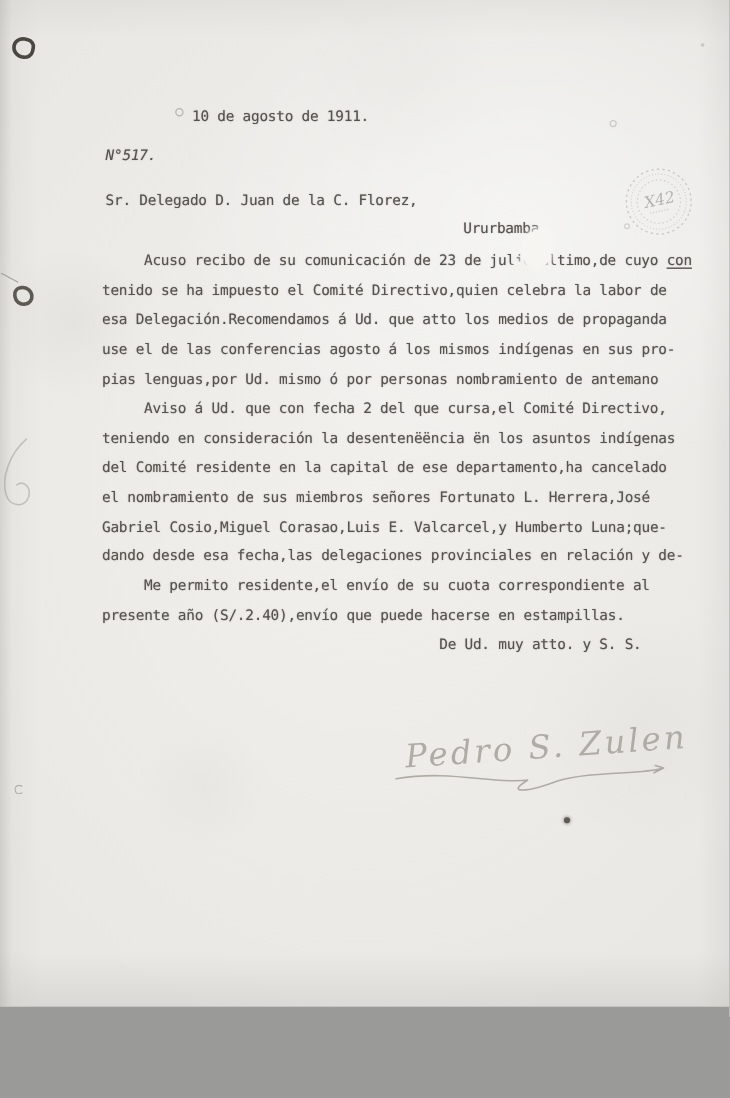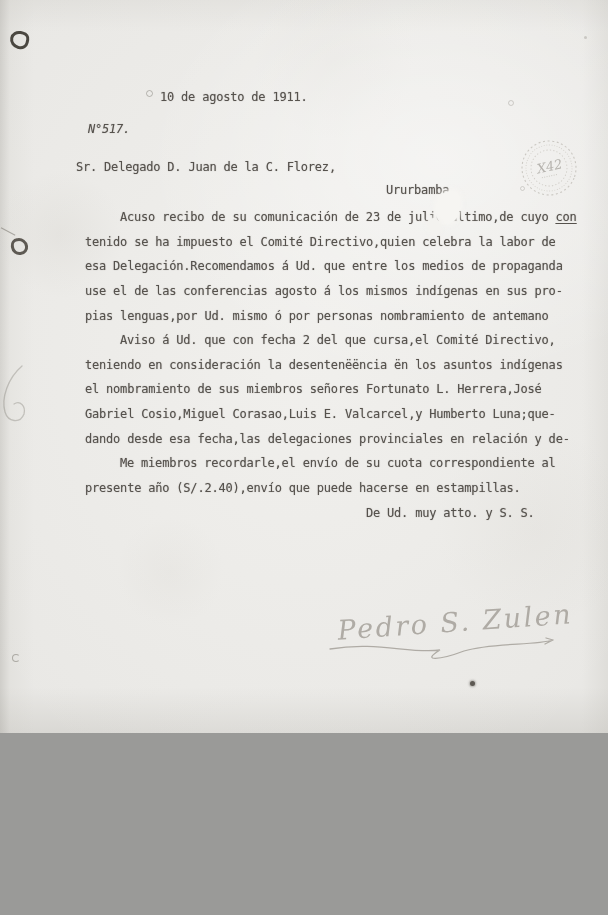--- a/index.html
+++ b/index.html
@@ -1,17 +1,17 @@
 <!DOCTYPE html>
 <html><head>
 <meta charset="utf-8">
 <style>
   html,body{margin:0;padding:0;background:#9a9a98;}
   .page{
-    position:relative;width:608px;height:733px;overflow:hidden;
+    position:relative;width:608px;height:839px;overflow:hidden;
     font-family:"DejaVu Sans Mono",monospace;color:#56524d;
     background-color:#e9e8e5;
     background-image:
       radial-gradient(ellipse 420px 320px at 72% 22%, rgba(255,255,255,0.45), transparent 70%),
       radial-gradient(ellipse 520px 620px at 50% 48%, rgba(247,246,243,0.55), transparent 78%),
       radial-gradient(circle 70px at 10% 32%, rgba(203,200,193,0.28), transparent 90%),
       radial-gradient(circle 110px at 88% 72%, rgba(208,205,198,0.22), transparent 90%),
       radial-gradient(circle 60px at 28% 78%, rgba(206,203,196,0.20), transparent 90%),
       radial-gradient(circle 90px at 55% 8%, rgba(210,207,200,0.18), transparent 90%),
       linear-gradient(90deg, rgba(168,166,160,0.40) 0px, rgba(206,204,198,0.22) 10px, rgba(0,0,0,0) 34px),
@@ -61,35 +61,36 @@
   .stamp{position:absolute;left:513px;top:132px;opacity:.6;}
   .signature{position:absolute;left:322px;top:596px;opacity:.85;}
 </style>
 </head>
 <body>
 
 <div class="page">
 
   <div class="txt" style="left:160px;top:90px;">10 de agosto de 1911.</div>
   <div class="txt" style="left:88px;top:122px;font-style:italic;">N°517.</div>
-  <div class="txt" style="left:76px;top:160px;">Sr. Delegado D. Juan de la C. Florez,</div>
+  <div class="txt" style="left:88px;top:160px;">Sr. Delegado D. Juan de la C. Florez,</div>
   <div class="txt" style="left:386px;top:183px;">Ururbamba.</div>
 
   <div class="body-block">
     <div class="line indent"><span>Acuso recibo de su comunicación de 23 de julio último,de cuyo </span><span class="u">con</span></div>
     <div class="line">tenido se ha impuesto el Comité Directivo,quien celebra la labor de</div>
-    <div class="line">esa Delegación.Recomendamos á Ud. que entre los medios de propaganda</div>
+    <div class="line">esa Delegación.Recomendamos á Ud. que atto los medios de propaganda</div>
     <div class="line">use el de las conferencias agosto á los mismos indígenas en sus pro-</div>
     <div class="line">pias lenguas,por Ud. mismo ó por personas nombramiento de antemano</div>
     <div class="line indent">Aviso á Ud. que con fecha 2 del que cursa,el Comité Directivo,</div>
     <div class="line">teniendo en consideración la desentenëëncia ën los asuntos indígenas</div>
+    <div class="line">del Comité residente en la capital de ese departamento,ha cancelado</div>
     <div class="line">el nombramiento de sus miembros señores Fortunato L. Herrera,José</div>
     <div class="line">Gabriel Cosio,Miguel Corasao,Luis E. Valcarcel,y Humberto Luna;que-</div>
     <div class="line">dando desde esa fecha,las delegaciones provinciales en relación y de-</div>
-    <div class="line indent">Me miembros recordarle,el envío de su cuota correspondiente al</div>
+    <div class="line indent">Me permito residente,el envío de su cuota correspondiente al</div>
     <div class="line">presente año (S/.2.40),envío que puede hacerse en estampillas.</div>
     <div class="line closing">De Ud. muy atto. y S. S.</div>
   </div>
 
   <svg class="signature" width="252" height="70" viewBox="0 0 252 70">
     <g transform="rotate(-4 126 35)">
       <text x="16" y="36" font-family="DejaVu Serif, serif" font-style="italic" font-size="27" letter-spacing="2.5" fill="#a5a19a">Pedro S. Zulen</text>
     </g>
     <path d="M8,53 C55,45 88,58 118,54 C98,66 118,64 142,55 C172,46 212,50 231,44
              M231,44 l-7,-2 M231,44 l-8,4" stroke="#a5a19a" stroke-width="1.3" fill="none" stroke-linecap="round"></path>

